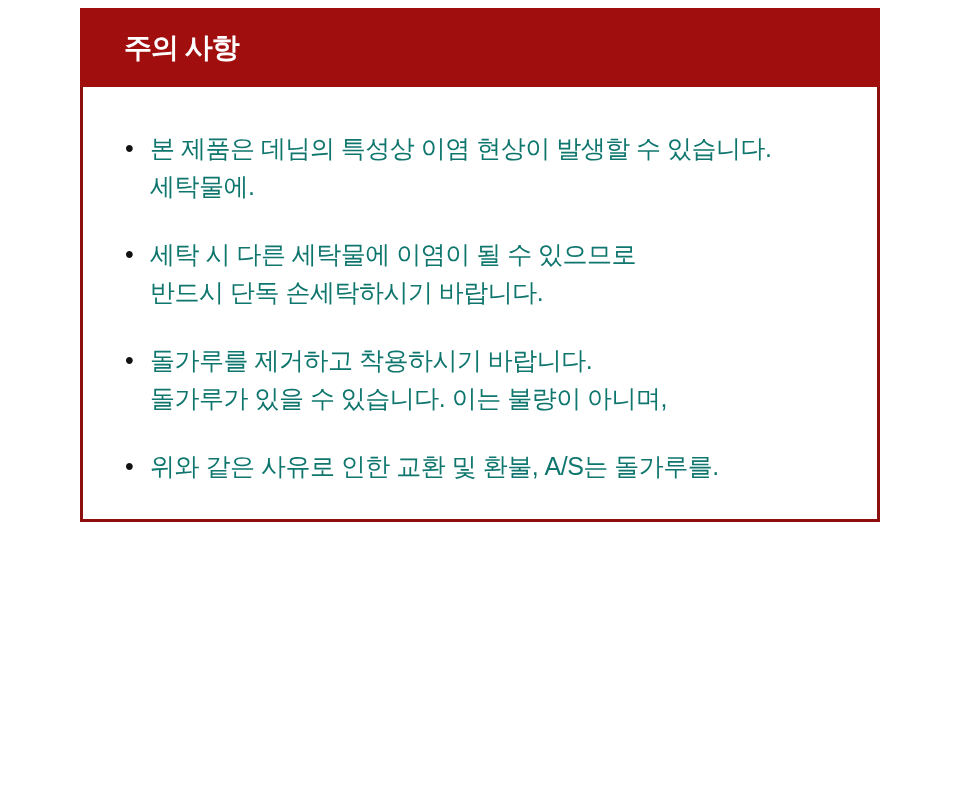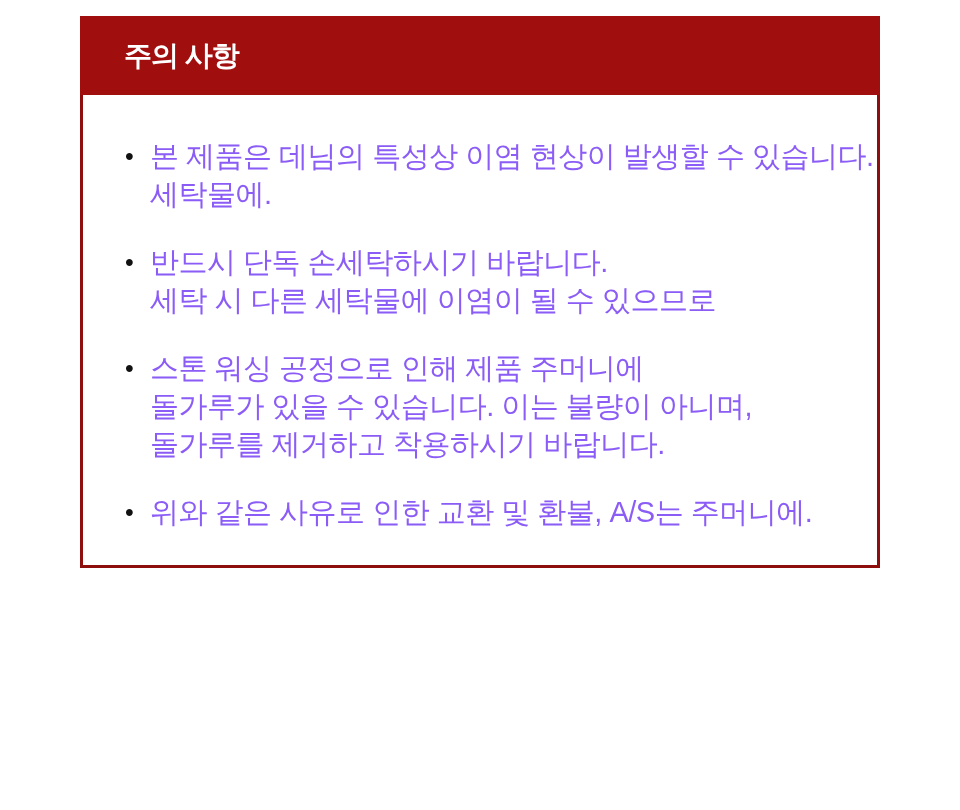--- a/index.html
+++ b/index.html
@@ -15,21 +15,21 @@
   .canvas {
     position: relative;
     width: 960px;
     height: 810px;
     background: #FFFFFF;
     overflow: hidden;
   }
   .notice {
     position: absolute;
     left: 80px;
-    top: 16px;
+    top: 8px;
     width: 800px;
     box-sizing: border-box;
   }
   .notice-header {
     box-sizing: border-box;
     width: 100%;
     height: 79px;
     background: #A10E0E;
     display: flex;
     align-items: center;
@@ -62,22 +62,22 @@
     flex: 0 0 25px;
     width: 25px;
     color: #111111;
     font-size: 25px;
     line-height: 38px;
   }
   .bullet-lines {
     flex: 1 1 auto;
   }
   .line {
-    color: #8b5cf6;
-    font-size: 29px;
+    color: #0f766e;
+    font-size: 25px;
     line-height: 38px;
     letter-spacing: -0.5px;
     white-space: nowrap;
   }
 </style>
 </head>
 <body>
 
 <div class="canvas">
   <div class="notice">
@@ -92,36 +92,35 @@
         <span class="bullet-marker">•</span>
         <div class="bullet-lines">
           <div class="line">본 제품은 데님의 특성상 이염 현상이 발생할 수 있습니다.</div>
           <div class="line">세탁물에.</div>
         </div>
       </div>
 
       <div class="bullet">
         <span class="bullet-marker">•</span>
         <div class="bullet-lines">
+          <div class="line">세탁 시 다른 세탁물에 이염이 될 수 있으므로</div>
           <div class="line">반드시 단독 손세탁하시기 바랍니다.</div>
-          <div class="line">세탁 시 다른 세탁물에 이염이 될 수 있으므로</div>
         </div>
       </div>
 
       <div class="bullet">
         <span class="bullet-marker">•</span>
         <div class="bullet-lines">
-          <div class="line">스톤 워싱 공정으로 인해 제품 주머니에</div>
+          <div class="line">돌가루를 제거하고 착용하시기 바랍니다.</div>
           <div class="line">돌가루가 있을 수 있습니다. 이는 불량이 아니며,</div>
-          <div class="line">돌가루를 제거하고 착용하시기 바랍니다.</div>
         </div>
       </div>
 
       <div class="bullet">
         <span class="bullet-marker">•</span>
         <div class="bullet-lines">
-          <div class="line">위와 같은 사유로 인한 교환 및 환불, A/S는 주머니에.</div>
+          <div class="line">위와 같은 사유로 인한 교환 및 환불, A/S는 돌가루를.</div>
         </div>
       </div>
 
     </div>
   </div>
 </div>
 
 </body></html>

